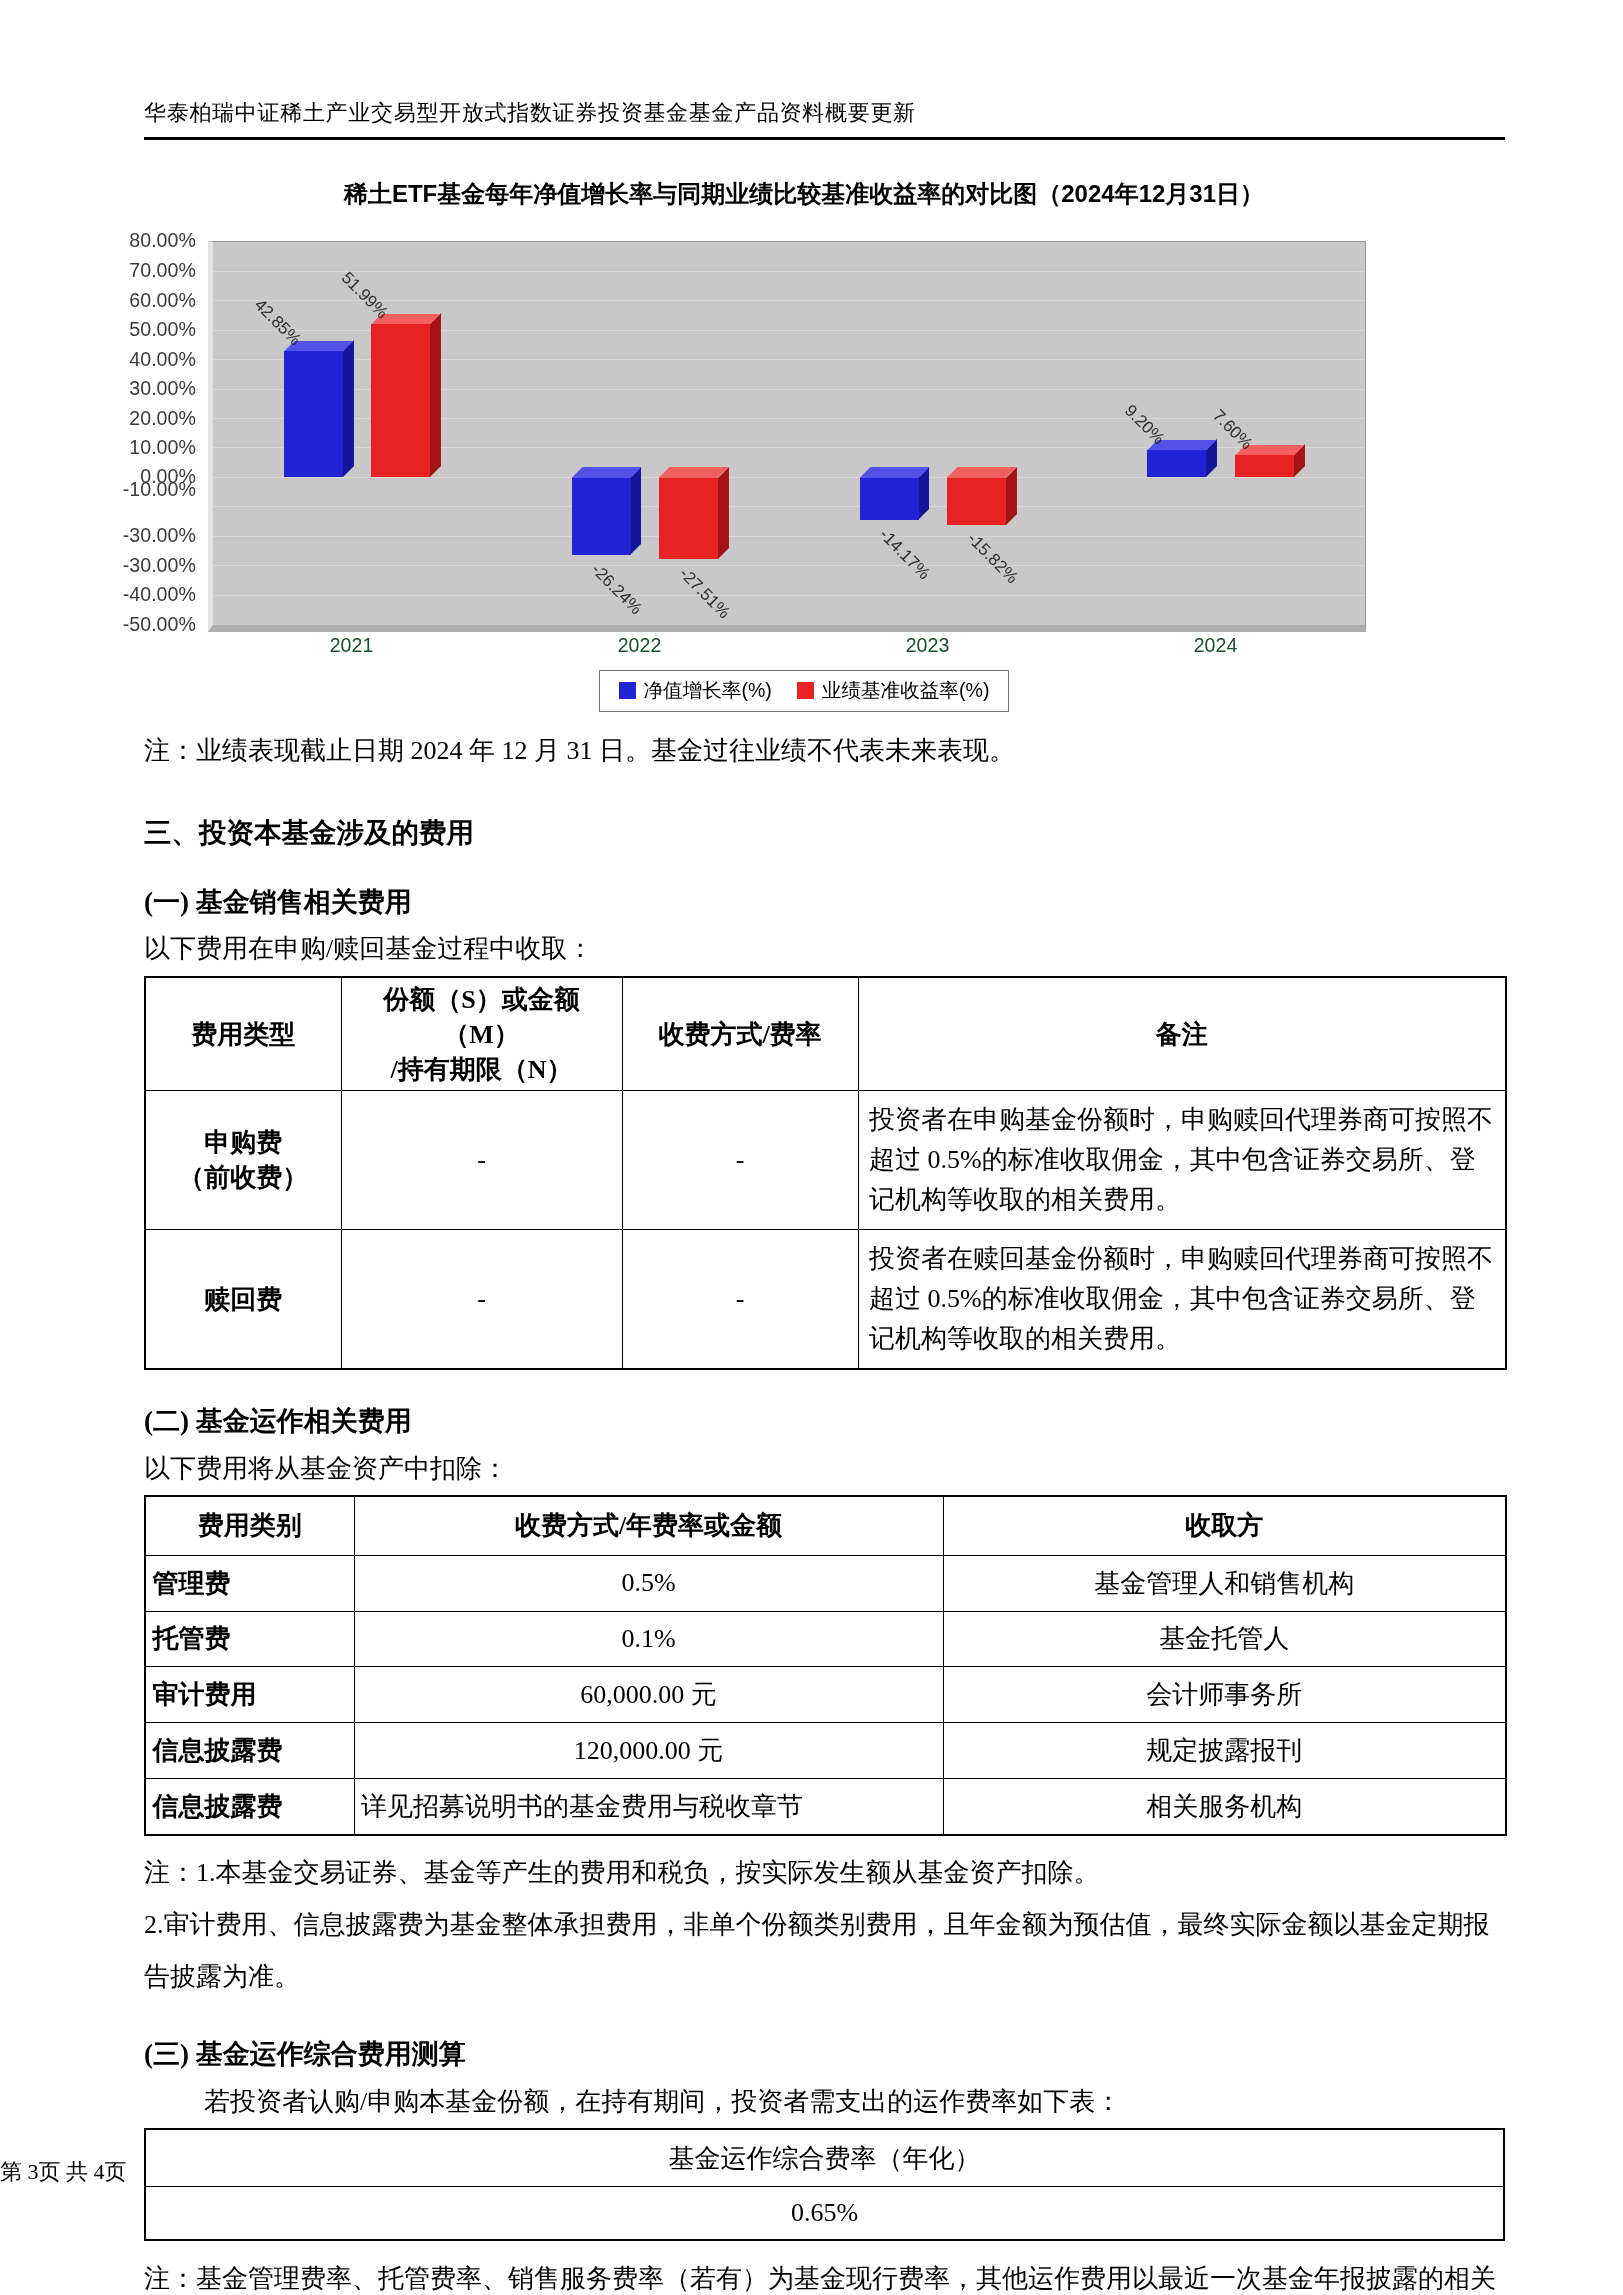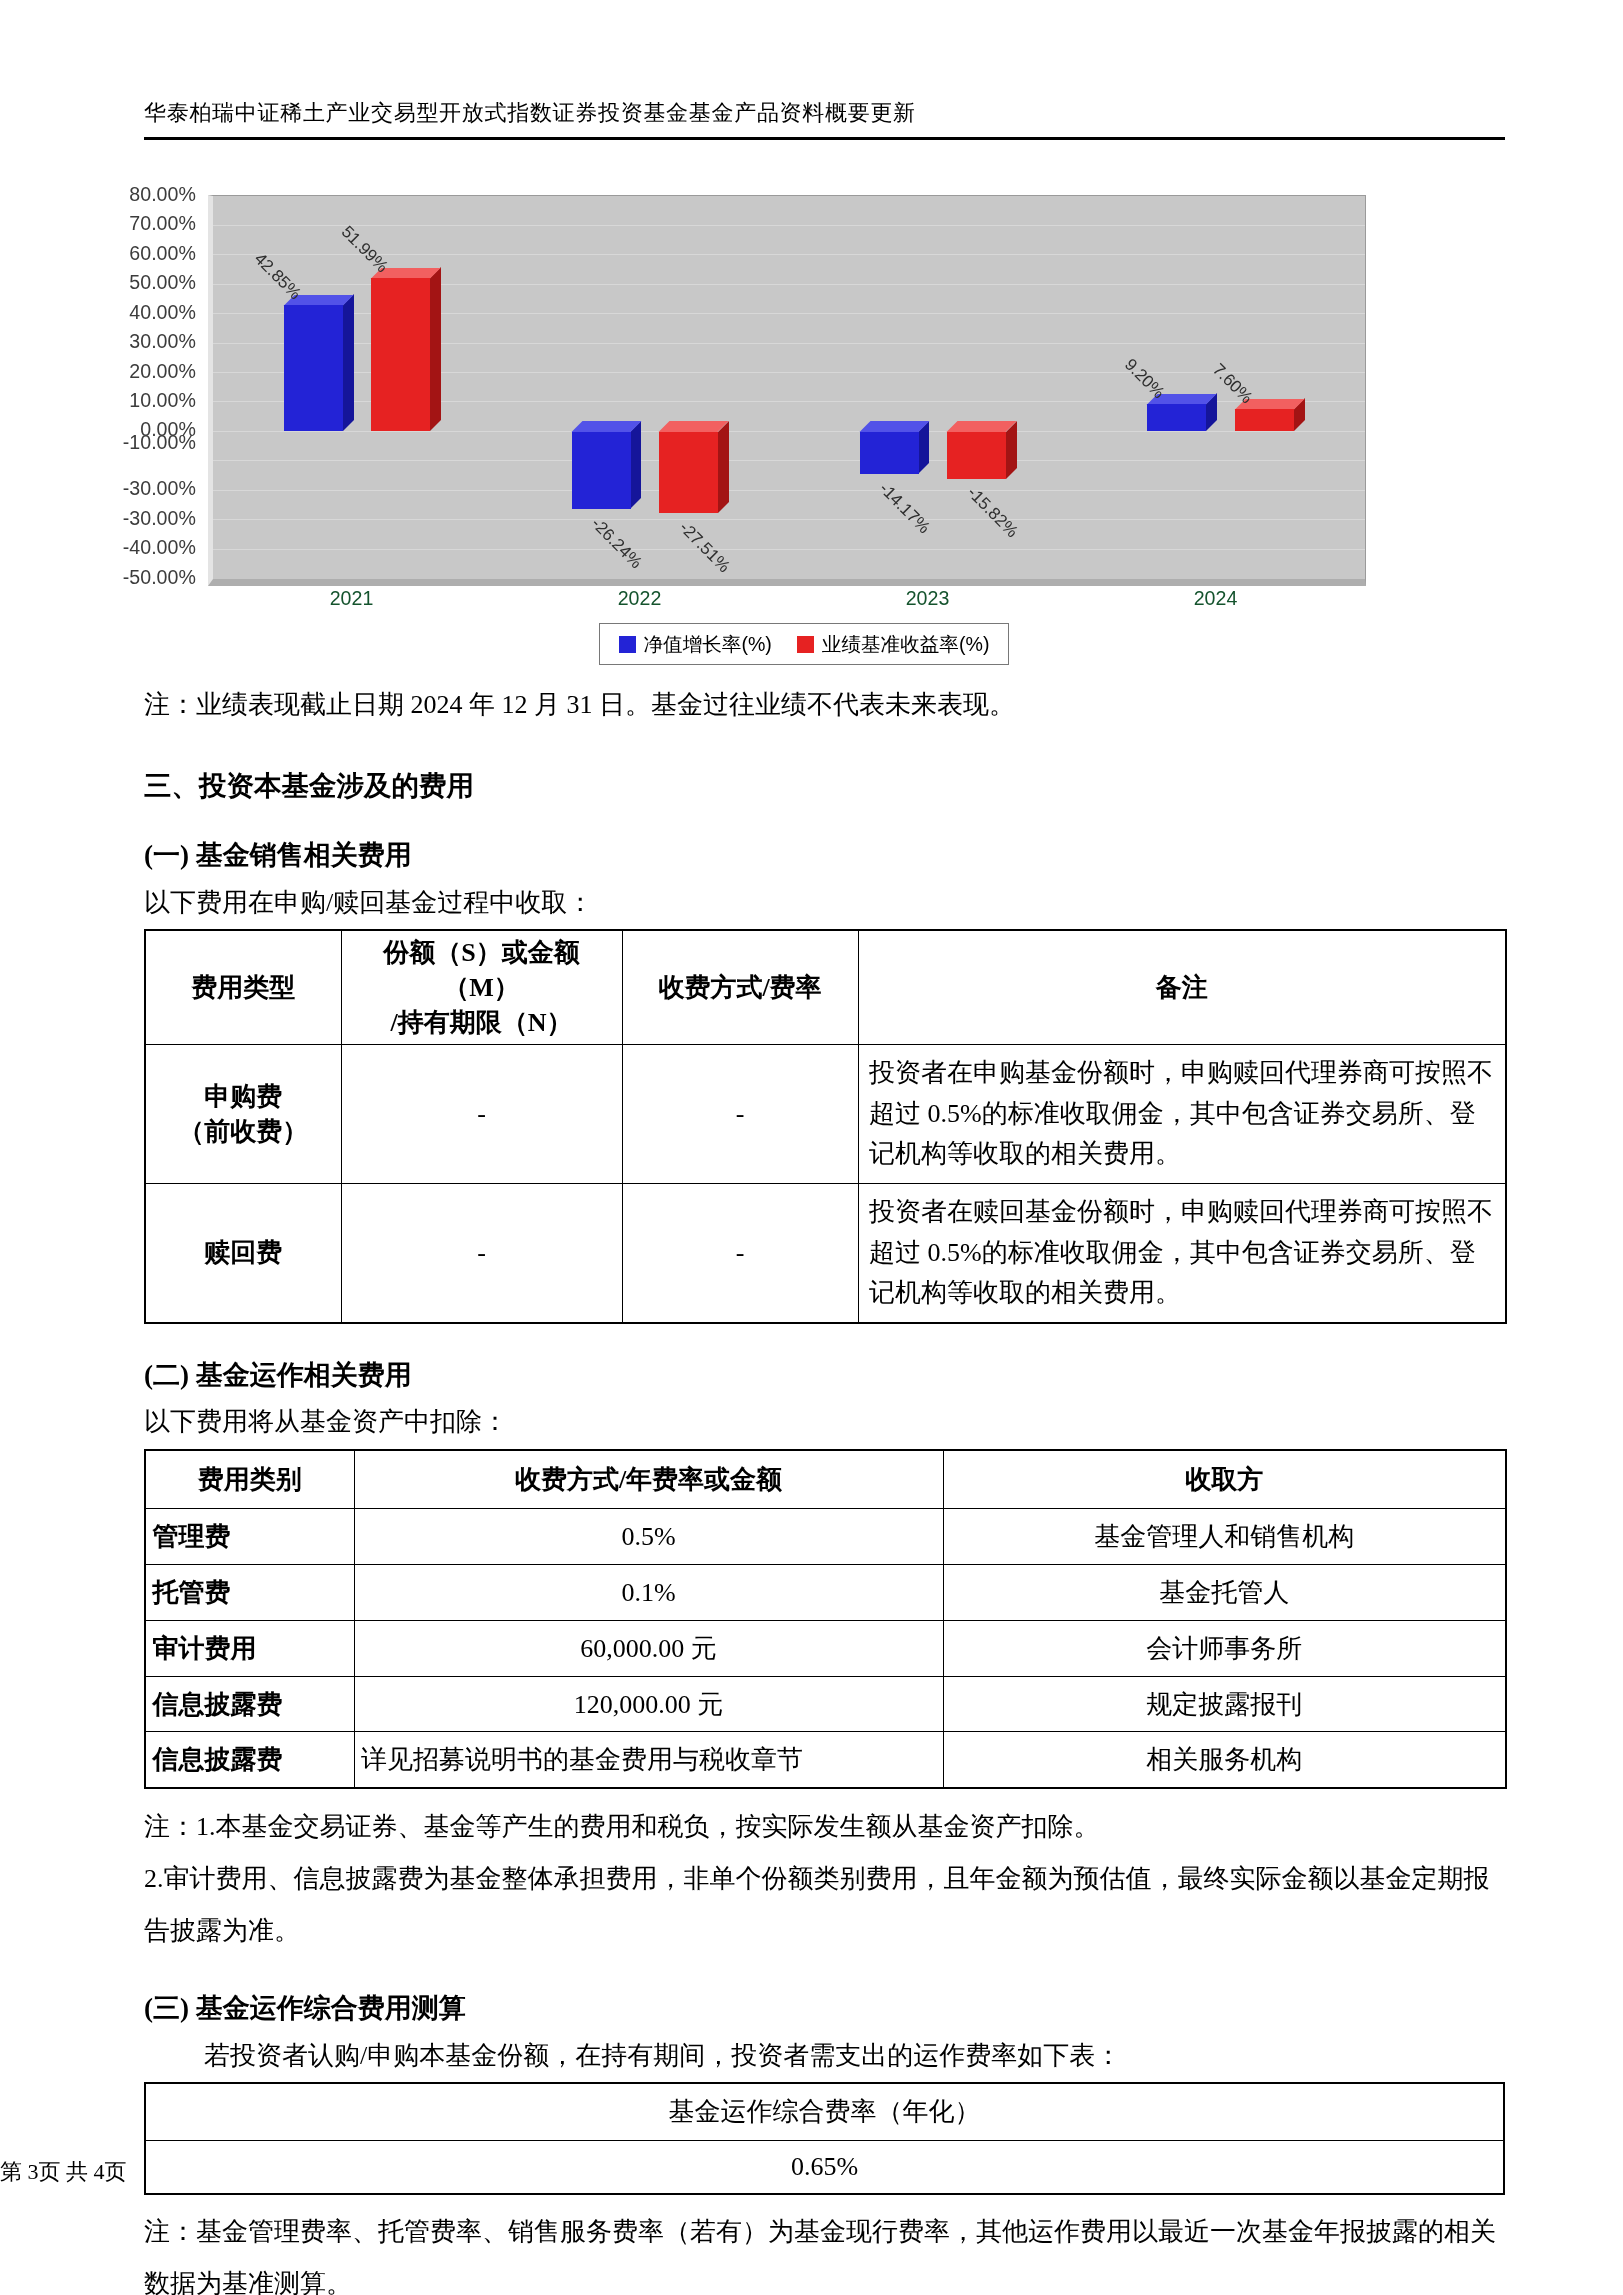--- a/index.html
+++ b/index.html
@@ -65,20 +65,21 @@
 </head>
 <body>
 
 <div class="page">
   <div class="content">
 
     <div class="doc-header">华泰柏瑞中证稀土产业交易型开放式指数证券投资基金基金产品资料概要更新</div>
     <div class="header-rule"></div>
 
     <div class="chart-wrap">
+      <div class="chart-title">稀土ETF基金每年净值增长率与同期业绩比较基准收益率的对比图（2024年12月31日）</div>
       <div class="chart-canvas" id="chart-canvas">
         <div class="yaxis" id="yaxis">
             <div class="ytick" style="top: 5.9px;">80.00%</div>
             <div class="ytick" style="top: 35px;">70.00%</div>
             <div class="ytick" style="top: 65px;">60.00%</div>
             <div class="ytick" style="top: 94px;">50.00%</div>
             <div class="ytick" style="top: 124px;">40.00%</div>
             <div class="ytick" style="top: 153px;">30.00%</div>
             <div class="ytick" style="top: 183px;">20.00%</div>
             <div class="ytick" style="top: 212px;">10.00%</div>

